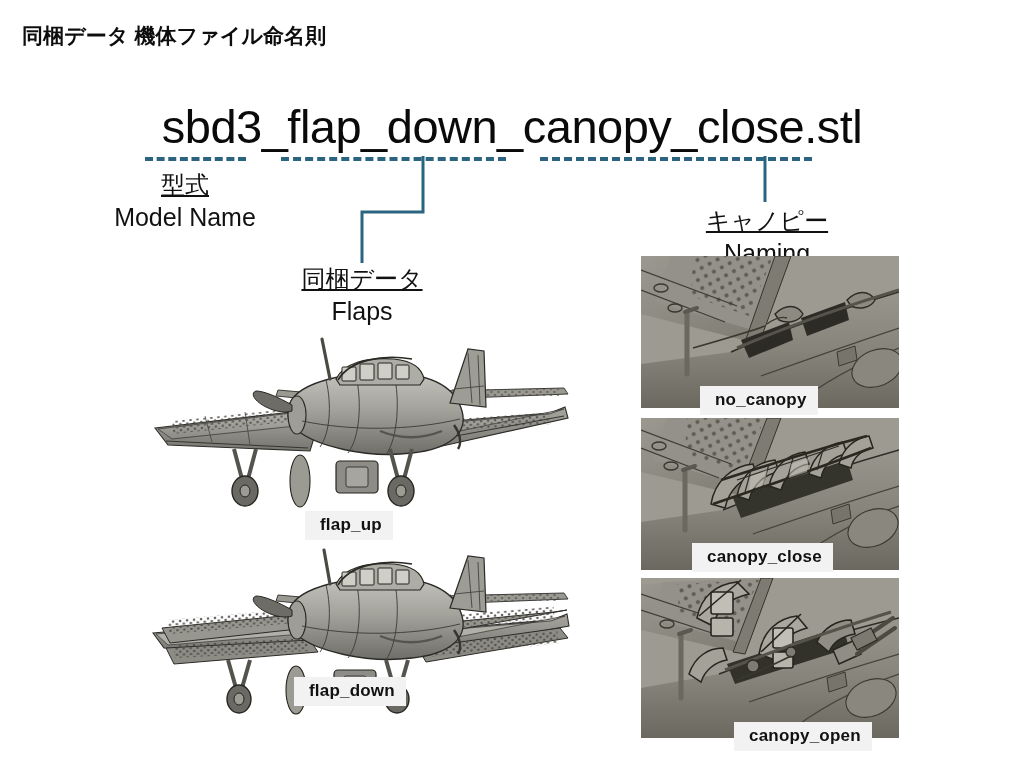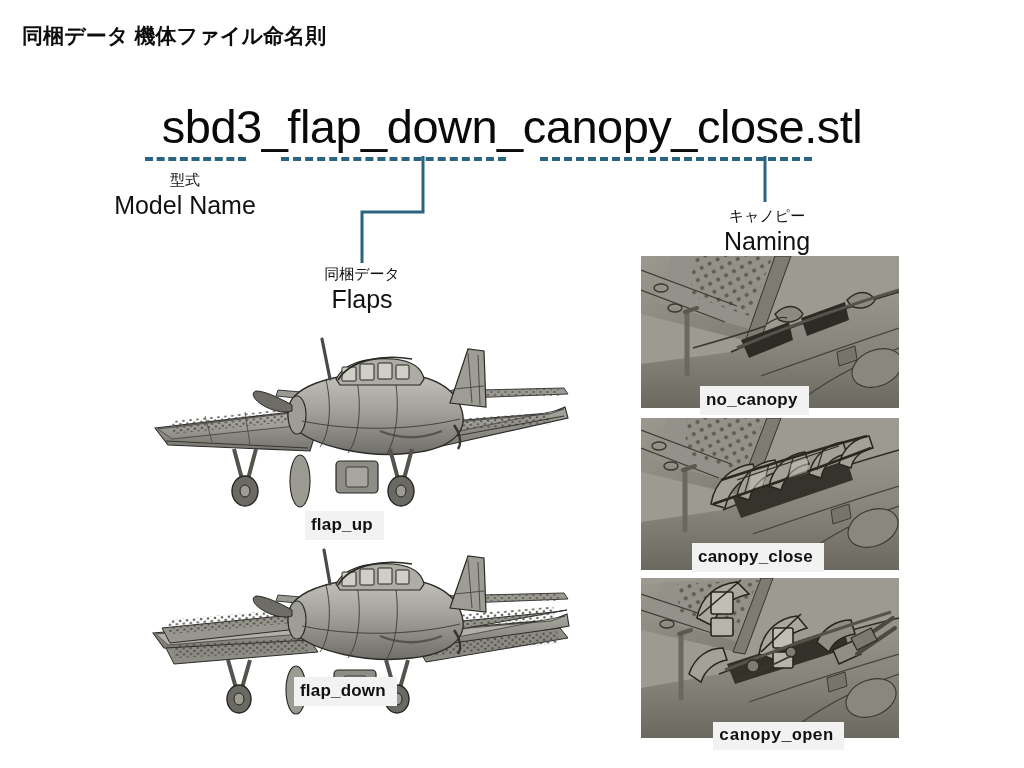--- a/index.html
+++ b/index.html
@@ -22,45 +22,45 @@
   #dash-flap   { left:281px; top:157px; width:225px; }
   #dash-canopy { left:540px; top:157px; width:272px; }
 
   
   #conn-flap, #conn-canopy { position:absolute; overflow:visible; }
   #conn-flap { left:340px; top:150px; }
   #conn-canopy { left:740px; top:150px; }
 
   
   .callout { position:absolute; text-align:center; white-space:nowrap; }
-  .callout .jp { font-size:15px; line-height:1.28; color:#111; }
+  .callout .jp { font-size:24px; line-height:1.28; color:#111;text-decoration:underline; }
   .callout .en { font-size:25px; line-height:1.28; color:#111; }
   #callout-model  { left:95px;  top:170px; width:180px; }
   #callout-flaps  { left:272px; top:264px; width:180px; }
   #callout-canopy { left:672px; top:206px; width:190px; }
 
   
   .fig { position:absolute; background:#ffffff; }
   .fig svg { display:block; width:100%; height:100%; }
 
   #fig-flap-up    { left:150px; top:333px; width:420px; height:185px; }
   #fig-flap-down  { left:150px; top:548px; width:420px; height:180px; }
   #fig-no-canopy  { left:641px; top:256px; width:258px; height:152px; }
   #fig-can-close  { left:641px; top:418px; width:258px; height:152px; }
   #fig-can-open   { left:641px; top:578px; width:258px; height:160px; }
 
   
   .caption { position:absolute; background:#f2f2f2; color:#111;
              font-weight:bold; font-size:17px; letter-spacing:.2px;
-             padding:4px 11px 5px 6px; white-space:nowrap; }
+             padding:4px 11px 5px 15px; white-space:nowrap; }
   #cap-flap-up   { left:305px; top:511px; }
   #cap-flap-down { left:294px; top:677px;text-align:right; }
   #cap-no-canopy { left:700px; top:386px; }
   #cap-can-close { left:692px; top:543px; }
-  #cap-can-open  { left:713px; top:722px;font-family:Liberation Mono, monospace; }
+  #cap-can-open  { left:734px; top:722px; }
 </style>
 </head>
 <body>
 
 <div id="header">
   <div class="hdr-line">同梱データ  機体ファイル命名則</div>
 </div>
 
 <div id="filename">sbd3_flap_down_canopy_close.stl</div>
 

